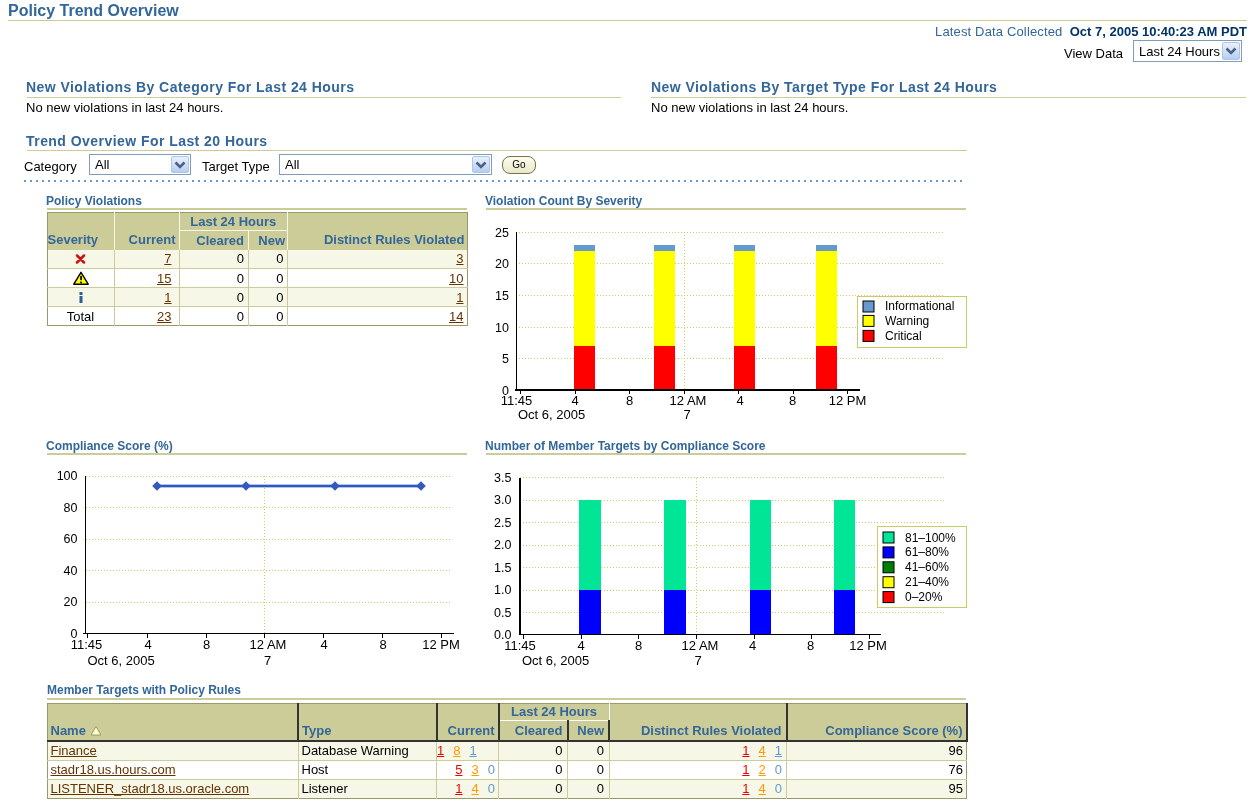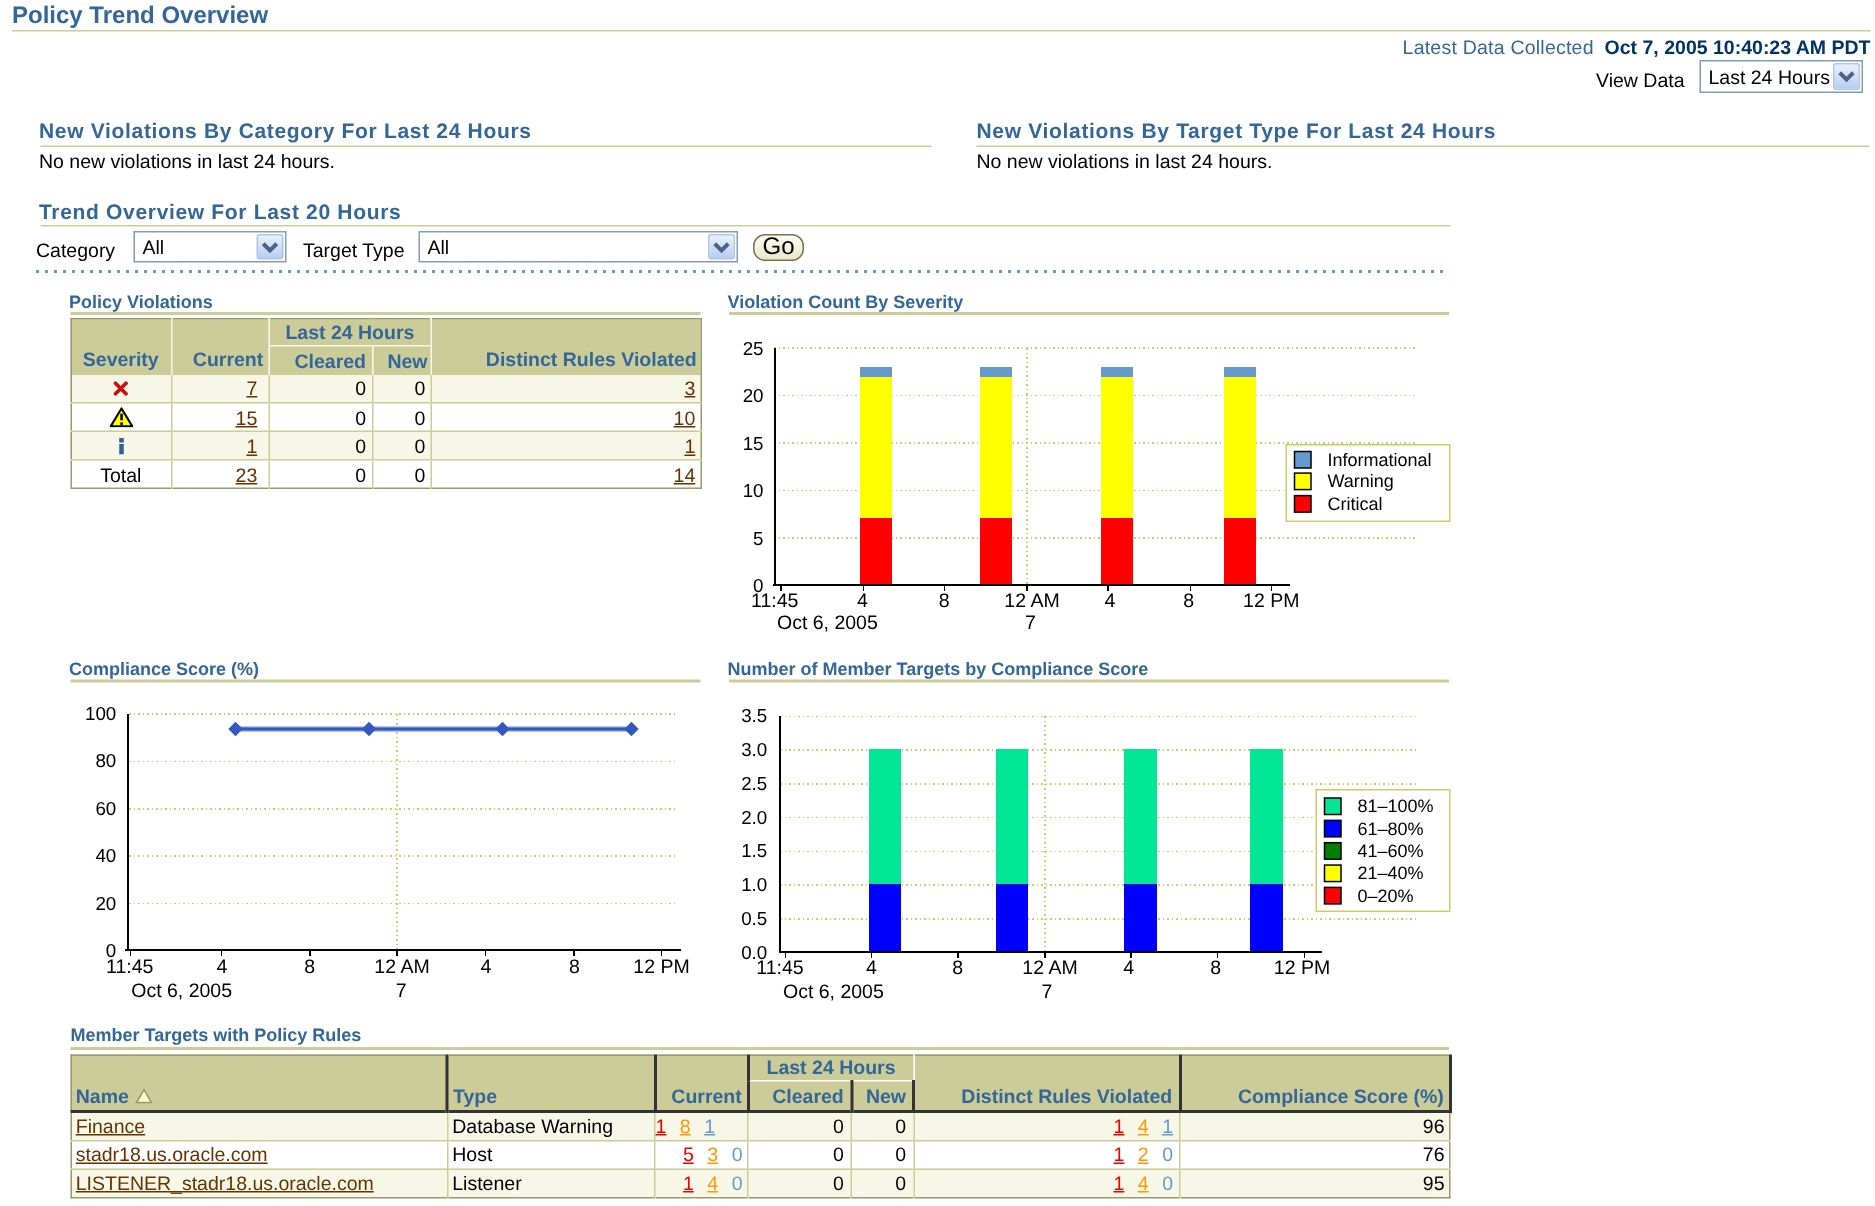--- a/index.html
+++ b/index.html
@@ -65,21 +65,21 @@
 </div>
 <div class="abs txt" style="left:202px;top:159px;">Target Type</div>
 <div class="abs sel" style="left:279px;top:154px;width:211px;height:19px;">
   <span class="t" style="top:2px;">All</span>
   <span class="a">
       <svg width="12" height="9" viewBox="0 0 12 9">
         <path d="M1.5 1.5 L6 6 L10.5 1.5" fill="none" stroke="#4D6185" stroke-width="2.6"></path>
       </svg>
     </span>
 </div>
-<div class="abs" style="left:502px;top:156px;width:32px;height:16px;border:1px solid #73734D;border-radius:8px;background:linear-gradient(#FDFDF0,#E8E8C8);text-align:center;font-size:16px;line-height:16px;">Go</div>
+<div class="abs" style="left:502px;top:156px;width:32px;height:16px;border:1px solid #73734D;border-radius:8px;background:linear-gradient(#FDFDF0,#E8E8C8);text-align:center;font-size:10px;line-height:16px;">Go</div>
 
 <div class="abs dotline" style="left:24px;top:180px;width:942px;"></div>
 
 <div class="abs h3" style="left:46px;top:194px;">Policy Violations</div>
 <div class="abs tanline" style="left:47px;top:208px;width:420px;height:1.5px;"></div>
 
 <div class="abs" style="left:46.5px;top:212px;">
 <table class="pv" style="border:1px solid #99996B;table-layout:fixed;width:420px;">
 <colgroup>
         <col style="width:67px">
@@ -89,21 +89,21 @@
         <col style="width:179.5px">
       </colgroup>
  <tbody>
         <tr style="background:#CCCC99;height:17.5px;">
   <td style="border-right:1px solid #F7F7E7;"></td>
   <td style="border-right:1px solid #F7F7E7;"></td>
   <td colspan="2" style="text-align:center;border-right:1px solid #F7F7E7;border-bottom:1px solid #F7F7E7;color:#336699;font-weight:bold;">Last 24 Hours</td>
   <td></td>
  </tr>
  <tr style="background:#CCCC99;height:19.5px;color:#336699;font-weight:bold;">
-  <td style="text-align:center;border-right:1px solid #F7F7E7;">Severity</td>
+  <td style="border-right:1px solid #F7F7E7;">Severity</td>
   <td style="text-align:right;padding-right:3px;border-right:1px solid #F7F7E7;">Current</td>
   <td style="text-align:right;padding-right:4px;border-right:1px solid #F7F7E7;">Cleared</td>
   <td style="text-align:right;padding-right:2px;border-right:1px solid #F7F7E7;">New</td>
   <td style="text-align:right;padding-right:2px;">Distinct Rules Violated</td>
  </tr>
  <tr style="background:#F7F7E7;height:19.1px;border-bottom:1px solid #CCCC99;">
   <td style="text-align:center;border-right:1px solid #CCCC99;"><svg width="11" height="10" viewBox="0 0 11 10" style="vertical-align:-1px;">
               <path d="M2 1.5 L9 8.5 M9 1.5 L2 8.5" stroke="#CC1111" stroke-width="2.5" stroke-linecap="round"></path>
             </svg></td>
   <td style="text-align:right;padding-right:7px;border-right:1px solid #CCCC99;"><a class="br" href="#">7</a></td>
@@ -371,21 +371,21 @@
  <tr style="background:#F7F7E7;height:19px;border-bottom:1px solid #CCCC99;">
   <td style="padding-left:3px;border-right:1px solid #CCCC99;"><a class="br" href="#">Finance</a></td>
   <td style="padding-left:3px;border-right:1px solid #CCCC99;">Database Warning</td>
   <td style="text-align:left;padding-right:3px;border-right:1px solid #CCCC99;"><span class="lnk-r">1</span><span style="display:inline-block;width:9px;"></span><span class="lnk-o">8</span><span style="display:inline-block;width:9px;"></span><span class="lnk-b">1</span></td>
   <td style="text-align:right;padding-right:4.5px;border-right:1px solid #CCCC99;">0</td>
   <td style="text-align:right;padding-right:4.5px;border-right:1px solid #CCCC99;">0</td>
   <td style="text-align:right;padding-right:4px;border-right:1px solid #CCCC99;"><span class="lnk-r">1</span><span style="display:inline-block;width:9px;"></span><span class="lnk-o">4</span><span style="display:inline-block;width:9px;"></span><span class="lnk-b">1</span></td>
   <td style="text-align:right;padding-right:3px;">96</td>
  </tr>
  <tr style="background:#fff;height:19px;border-bottom:1px solid #CCCC99;">
-  <td style="padding-left:3px;border-right:1px solid #CCCC99;"><a class="br" href="#">stadr18.us.oracle.com</a></td>
+  <td style="padding-left:3px;border-right:1px solid #CCCC99;"><a class="br" href="#">stadr18.us.hours.com</a></td>
   <td style="padding-left:3px;border-right:1px solid #CCCC99;">Host</td>
   <td style="text-align:right;padding-right:3px;border-right:1px solid #CCCC99;"><span class="lnk-r">5</span><span style="display:inline-block;width:9px;"></span><span class="lnk-o">3</span><span style="display:inline-block;width:9px;"></span><span class="pln-b">0</span></td>
   <td style="text-align:right;padding-right:4.5px;border-right:1px solid #CCCC99;">0</td>
   <td style="text-align:right;padding-right:4.5px;border-right:1px solid #CCCC99;">0</td>
   <td style="text-align:right;padding-right:4px;border-right:1px solid #CCCC99;"><span class="lnk-r">1</span><span style="display:inline-block;width:9px;"></span><span class="lnk-o">2</span><span style="display:inline-block;width:9px;"></span><span class="pln-b">0</span></td>
   <td style="text-align:right;padding-right:3px;">76</td>
  </tr>
  <tr style="background:#F7F7E7;height:19px;">
   <td style="padding-left:3px;border-right:1px solid #CCCC99;"><a class="br" href="#">LISTENER_stadr18.us.oracle.com</a></td>
   <td style="padding-left:3px;border-right:1px solid #CCCC99;">Listener</td>

